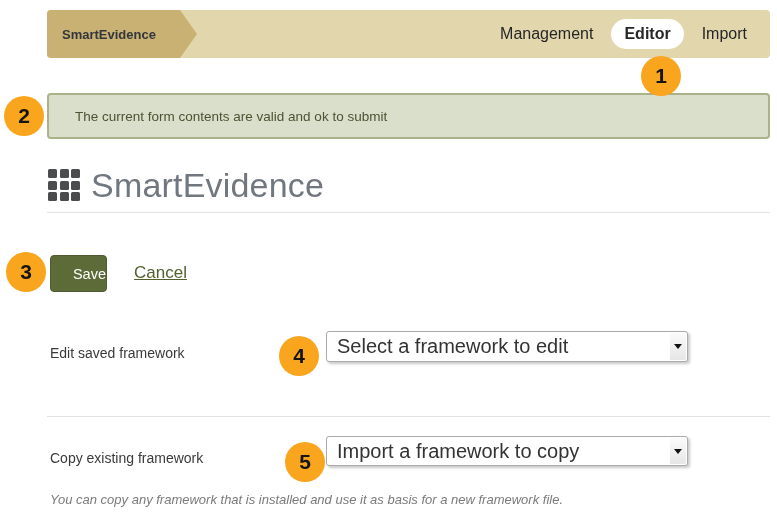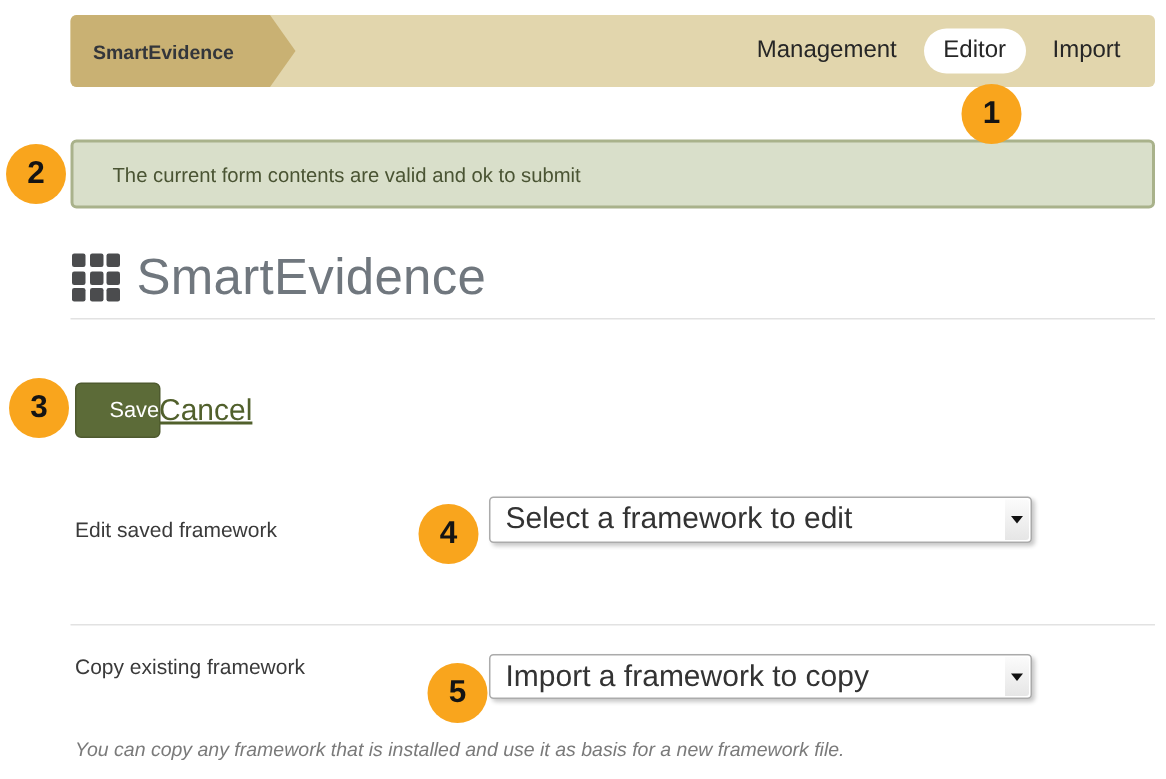--- a/index.html
+++ b/index.html
@@ -27,21 +27,21 @@
     border-top:24px solid transparent; border-bottom:24px solid transparent;
     border-left:17px solid var(--breadcrumb-bg,#c9b173);
   }
   .nav-links {
     position:absolute; right:23px; top:0; height:100%;
     display:flex; align-items:center; gap:18px;
     font-size:16px; color:#262626;
   }
   .nav-link { cursor:pointer; text-decoration:none; color:#262626; }
   .nav-link.pill {
-    background:#fff; border-radius:16px; padding:6px 13px;
+    background:#fff; border-radius:16px; padding:6px 13px;font-weight:bold;
   }
 
   
   .callout {
     position:absolute; width:40px; height:40px; border-radius:50%;
     background:var(--callout-bg,#f9a51d); color:#141414;
     display:flex; align-items:center; justify-content:center;
     font-size:21px; font-weight:bold; z-index:10;
   }
   .c1 { left:641px; top:56px; }
@@ -83,31 +83,31 @@
 
   
   .save-btn {
     position:absolute; left:50px; top:255px; width:57px; height:37px;
     background:var(--button-bg,#5c6b38); color:#fff; border:1px solid #4e5a2f;
     border-radius:4px; font-size:14.5px; cursor:pointer;
     font-family:inherit;
     text-align:right;
   }
   .cancel-link {
-    position:absolute; left:106px; top:263px;
-    color:var(--link-green,#51602c); font-size:20px;
+    position:absolute; left:134px; top:263px;
+    color:var(--link-green,#51602c); font-size:17px;
     text-decoration:underline; cursor:pointer;text-align:center;
   }
 
   
   .field-label {
     position:absolute; left:50px; font-size:14px; color:#3a3a3a;
   }
   .lbl1 { top:345px; }
-  .lbl2 { top:436px; }
+  .lbl2 { top:450px; }
   .select {
     position:absolute; left:326px; width:362px;
     background:#fff; border:1px solid #ababab; border-radius:3px;
     box-shadow:2px 2px 3px rgba(0,0,0,0.22);
     font-size:20px; color:#333; cursor:pointer;
   }
   .sel1 { top:331px; height:31px; }
   .sel2 { top:436px; height:30px; }
   .select .sel-text {
     position:absolute; left:10px; top:0; bottom:0; right:24px;

